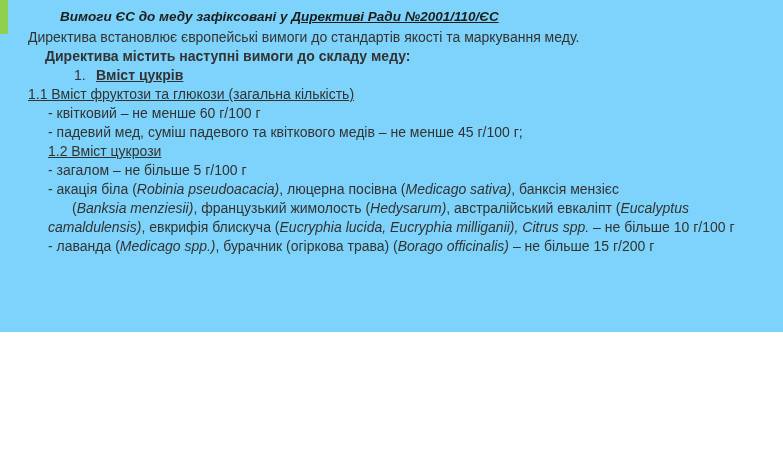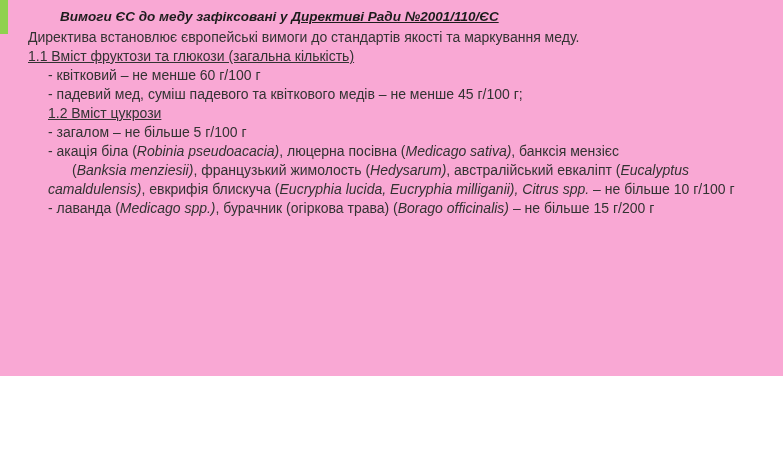--- a/index.html
+++ b/index.html
@@ -10,22 +10,22 @@
   body {
     width: 783px;
     height: 467px;
     overflow: hidden;
     font-family: "Liberation Sans", sans-serif;
     color: #222222;
   }
   .page {
     position: relative;
     width: 783px;
-    height: 376px;
-    background: #f9a8d4;
+    height: 332px;
+    background: #7dd3fc;
     box-sizing: border-box;
   }
   .accent-bar {
     position: absolute;
     left: 0;
     top: 0;
     width: 8px;
     height: 34px;
     background: #8fd14f;
   }
@@ -126,21 +126,23 @@
 <div class="page">
 
   <div class="accent-bar" style="background: rgb(143, 209, 79);"></div>
 
   <div class="content">
 
     <p class="callout"><span>Вимоги ЄС до меду зафіксовані у </span><a href="#">Директиві Ради №2001/110/ЄС</a></p>
 
     <p class="body intro">Директива встановлює європейські вимоги до стандартів якості та маркування меду.</p>
 
+    <p class="body subhead">Директива містить наступні вимоги до складу меду:</p>
 
+    <p class="body numbered"><span class="num-label">1.</span><span style="text-decoration: underline;">Вміст цукрів</span></p>
 
     <p class="body under-head"><span class="u">1.1 Вміст фруктози та глюкози (загальна кількість)</span></p>
 
     <p class="body dash">- квітковий – не менше 60 г/100 г</p>
 
     <p class="body dash">- падевий мед, суміш падевого та квіткового медів – не менше 45 г/100 г;</p>
 
     <p class="body sub-under"><span class="u">1.2 Вміст цукрози</span></p>
 
     <p class="body dash">- загалом – не більше 5 г/100 г</p>

